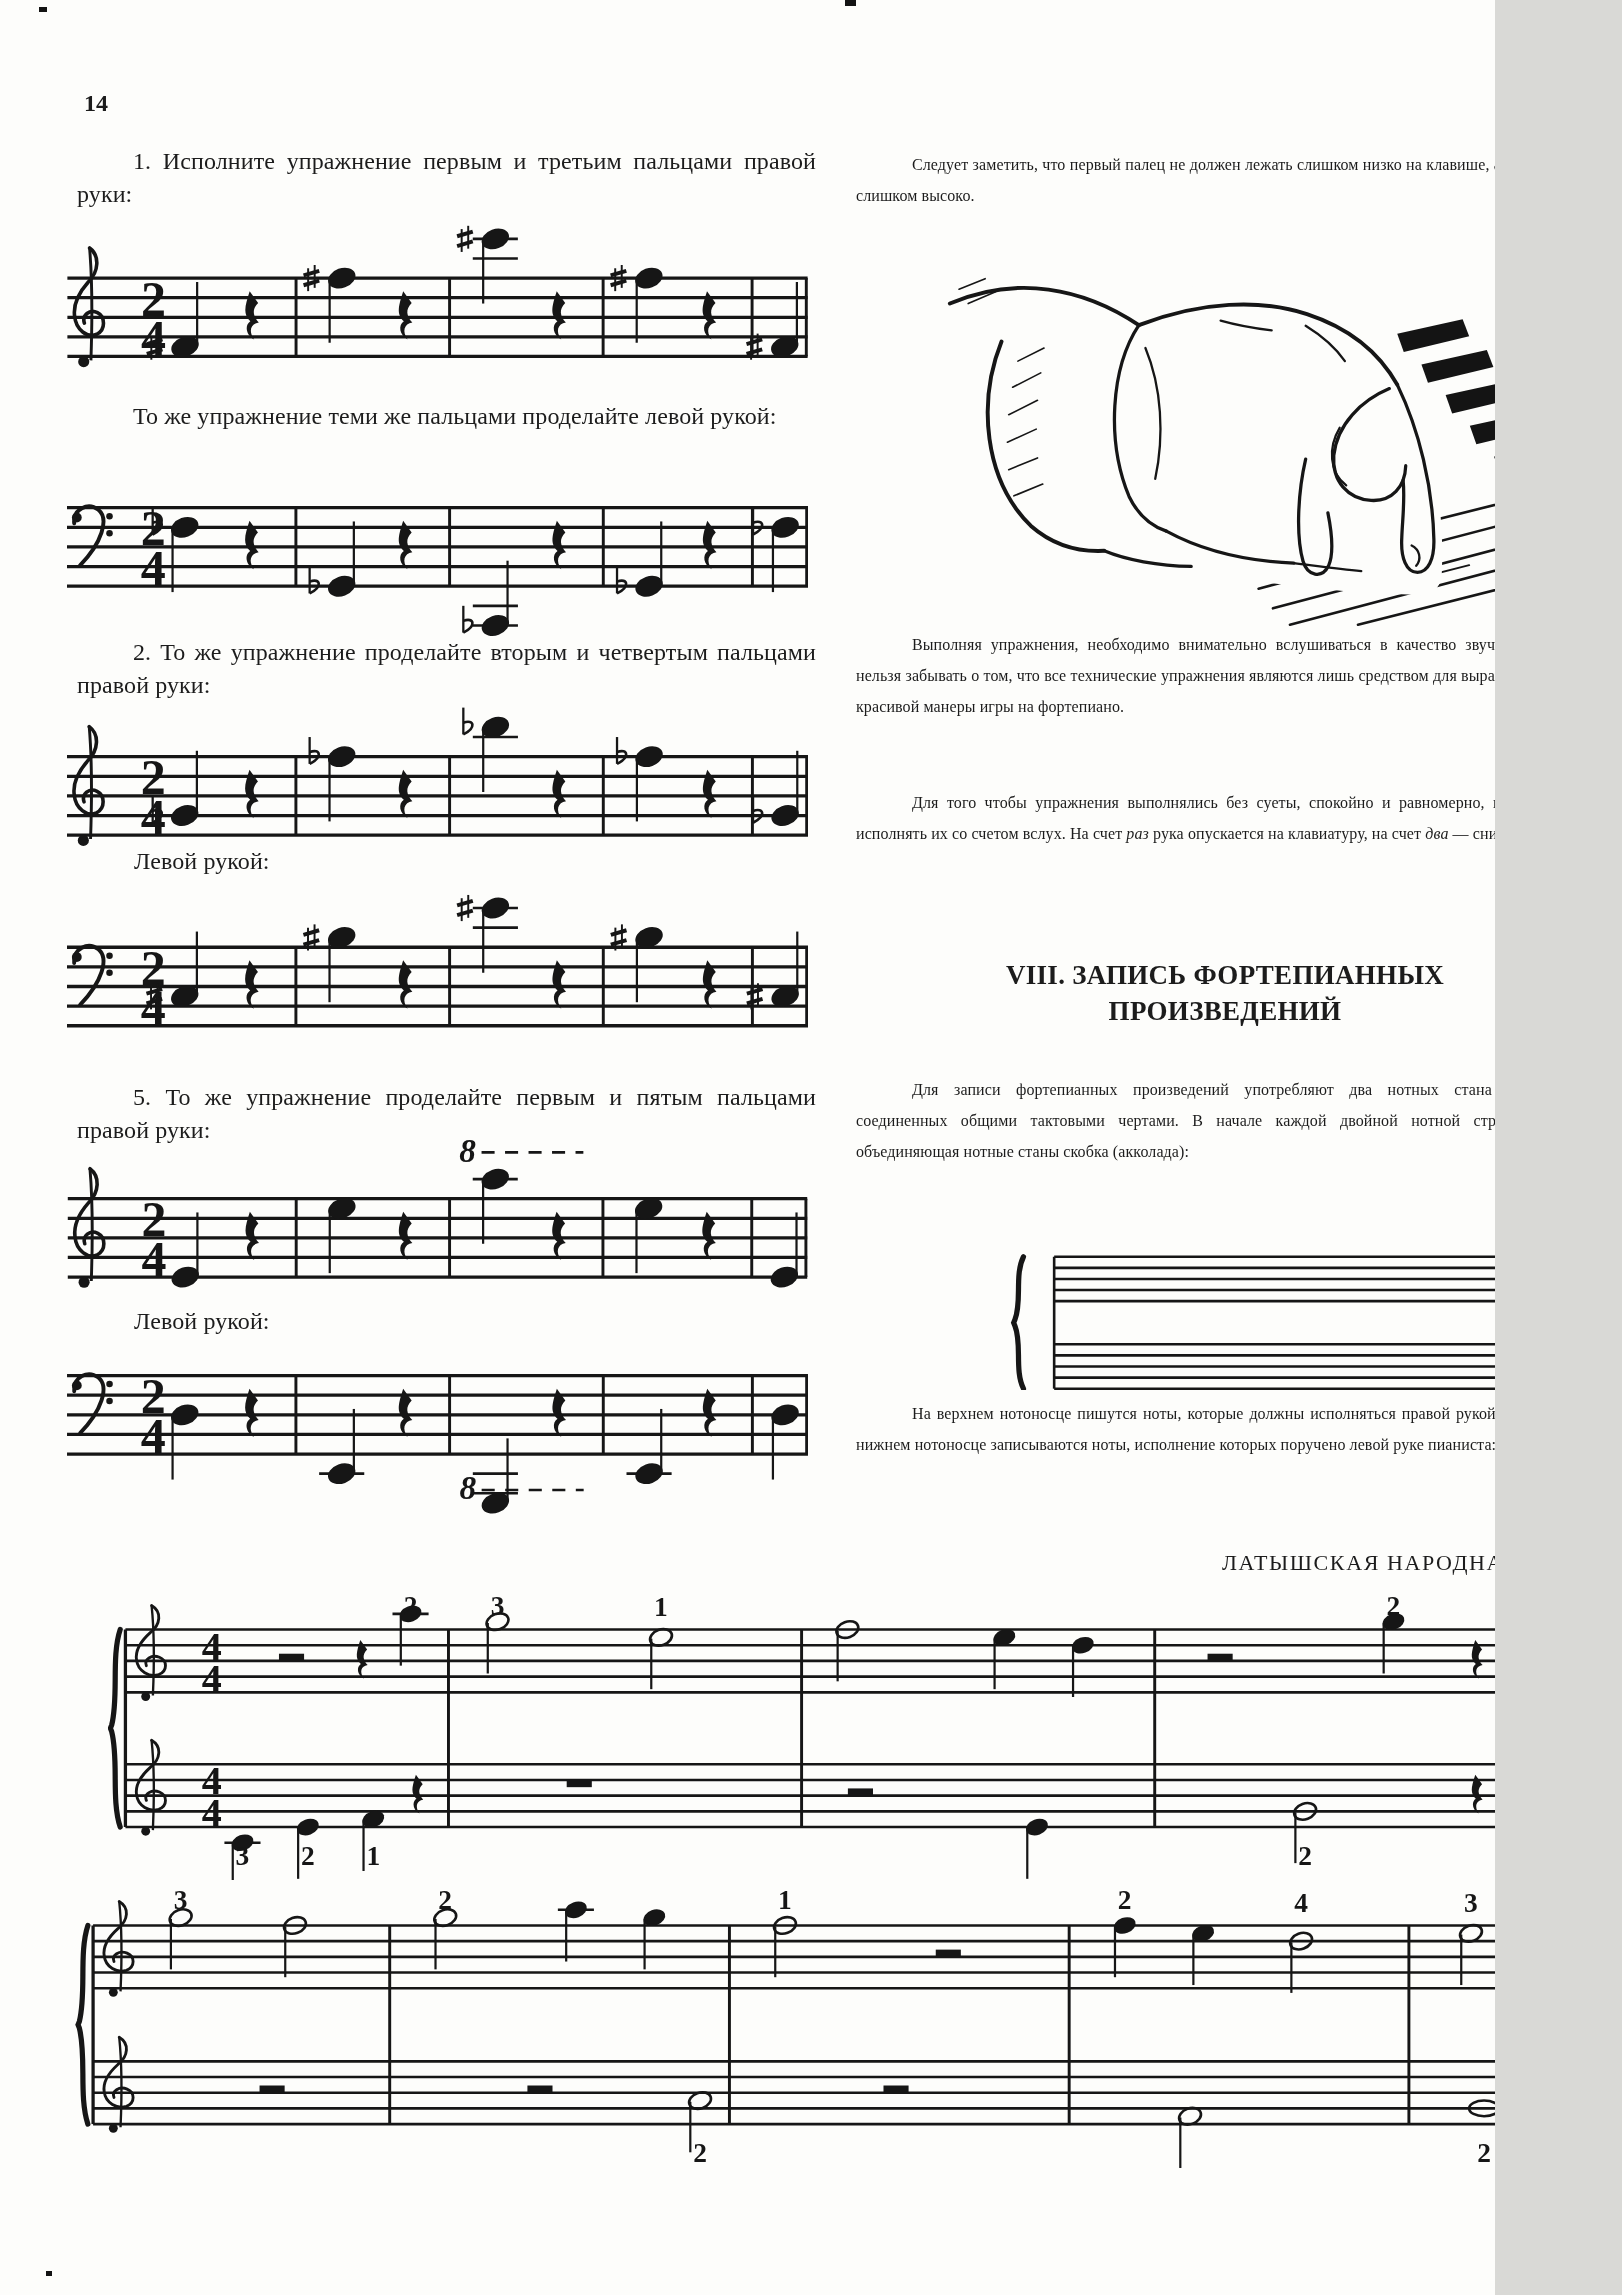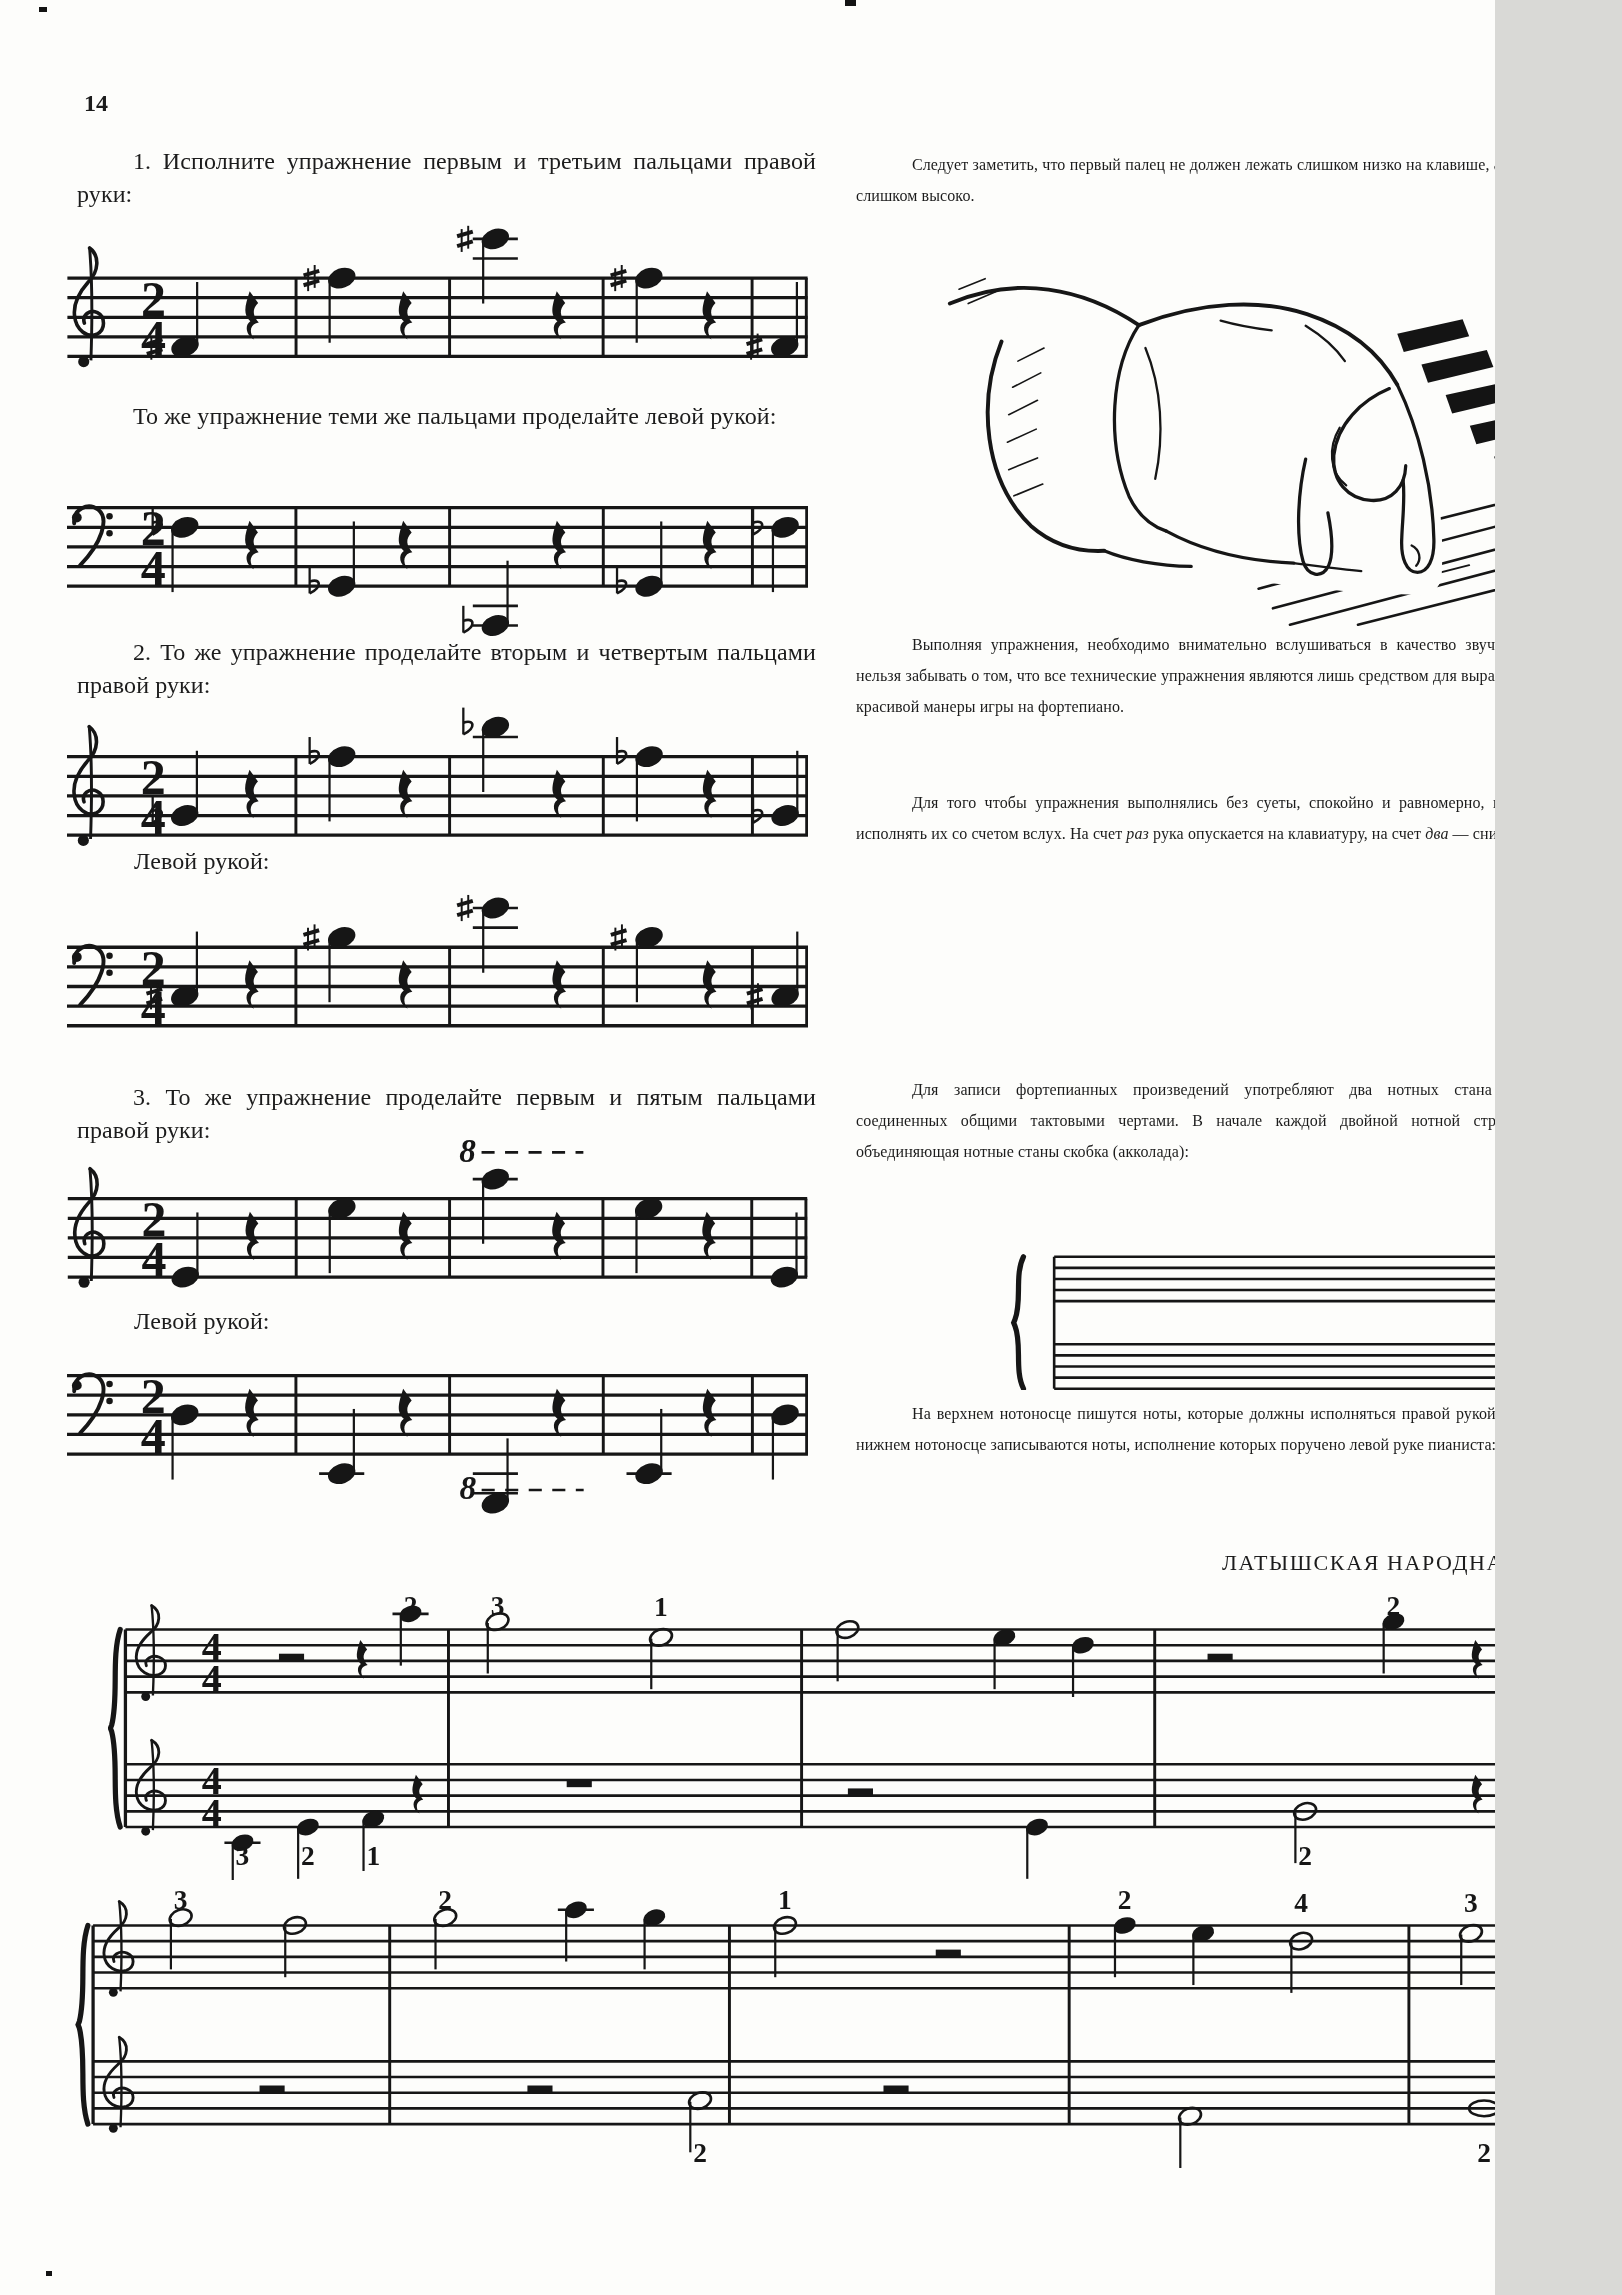--- a/index.html
+++ b/index.html
@@ -238,21 +238,21 @@
           <line x1="1116.6" y1="168" x2="1116.6" y2="71" stroke="#161616" stroke-width="3.4"></line>
           <line x1="1046.5" y1="155" x2="1046.5" y2="190" stroke="#161616" stroke-width="3"></line>
           <line x1="1056.5" y1="150" x2="1056.5" y2="185" stroke="#161616" stroke-width="3"></line>
           <line x1="1039.5" y1="166" x2="1063.5" y2="159" stroke="#161616" stroke-width="6"></line>
           <line x1="1039.5" y1="181" x2="1063.5" y2="174" stroke="#161616" stroke-width="6"></line>
           <line x1="1131" y1="95" x2="1131" y2="215" stroke="#161616" stroke-width="4.5"></line>
         </g>
       </svg>
     </div>
 
-  <div class="abs body ind" style="left:67px;top:1081px;width:739px;">3. То же упражнение проделайте первым и пятым пальцами правой руки:</div>
+  <div class="abs body ind" style="left:67px;top:1081px;width:739px;">5. То же упражнение проделайте первым и пятым пальцами правой руки:</div>
 
   <div class="abs staffbox" style="left:67px;top:1140px;width:741px;height:186px;">
       <svg viewBox="0 0 1133 285" width="741" height="186">
         <g>
           <line x1="0" y1="90" x2="1133" y2="90" stroke="#161616" stroke-width="5"></line>
           <line x1="0" y1="120" x2="1133" y2="120" stroke="#161616" stroke-width="5"></line>
           <line x1="0" y1="150" x2="1133" y2="150" stroke="#161616" stroke-width="5"></line>
           <line x1="0" y1="180" x2="1133" y2="180" stroke="#161616" stroke-width="5"></line>
           <line x1="0" y1="210" x2="1133" y2="210" stroke="#161616" stroke-width="5"></line>
           <path d="M 34 44 C 50 56 48 80 32 96 C 16 114 9 132 11 148 C 13 170 31 182 45 176 C 59 169 58 149 46 143 C 34 137 22 147 26 159" fill="none" stroke="#161616" stroke-width="5.5" stroke-linecap="round"></path>
@@ -398,20 +398,24 @@
       </g>
     </svg>
   </div>
 
   <div class="abs rb ind" style="left:856px;top:629px;width:738px;">Выполняя упражнения, необходимо внимательно вслушиваться в качество звучания, так как нельзя забывать о том, что все технические упражнения являются лишь средством для выработки певучей красивой манеры игры на фортепиано.</div>
 
   <div class="abs rb ind" style="left:856px;top:787px;width:738px;">
     <span>Для того чтобы упражнения выполнялись без суеты, спокойно и равномерно, можно иногда исполнять их со счетом вслух. На счет </span><span class="it">раз</span><span> рука опускается на клавиатуру, на счет </span><span class="it">два</span><span> — снимается с нее.</span>
   </div>
 
+  <div class="abs h2" style="left:856px;top:957px;width:738px;">
+    <div>VIII. ЗАПИСЬ ФОРТЕПИАННЫХ</div>
+    <div>ПРОИЗВЕДЕНИЙ</div>
+  </div>
 
   <div class="abs rb ind" style="left:856px;top:1074px;width:738px;">Для записи фортепианных произведений употребляют два нотных стана (нотоносца), соединенных общими тактовыми чертами. В начале каждой двойной нотной строки ставится объединяющая нотные станы скобка (акколада):</div>
 
   <div class="abs figbox" style="left:1008px;top:1245px;width:543px;height:145px;">
       <svg viewBox="0 0 830 222" width="543" height="145">
         <g>
           <path d="M 23 18 C 9 46.28 21 86.68 10 114 L 8 119 L 10 124 C 21 151.32 9 191.72 23 220" fill="none" stroke="#161616" stroke-width="8" stroke-linecap="round"></path>
           <line x1="70" y1="18" x2="70" y2="220" stroke="#161616" stroke-width="4"></line>
           <line x1="70" y1="18" x2="824" y2="18" stroke="#161616" stroke-width="4"></line>
           <line x1="70" y1="152" x2="824" y2="152" stroke="#161616" stroke-width="4"></line>

